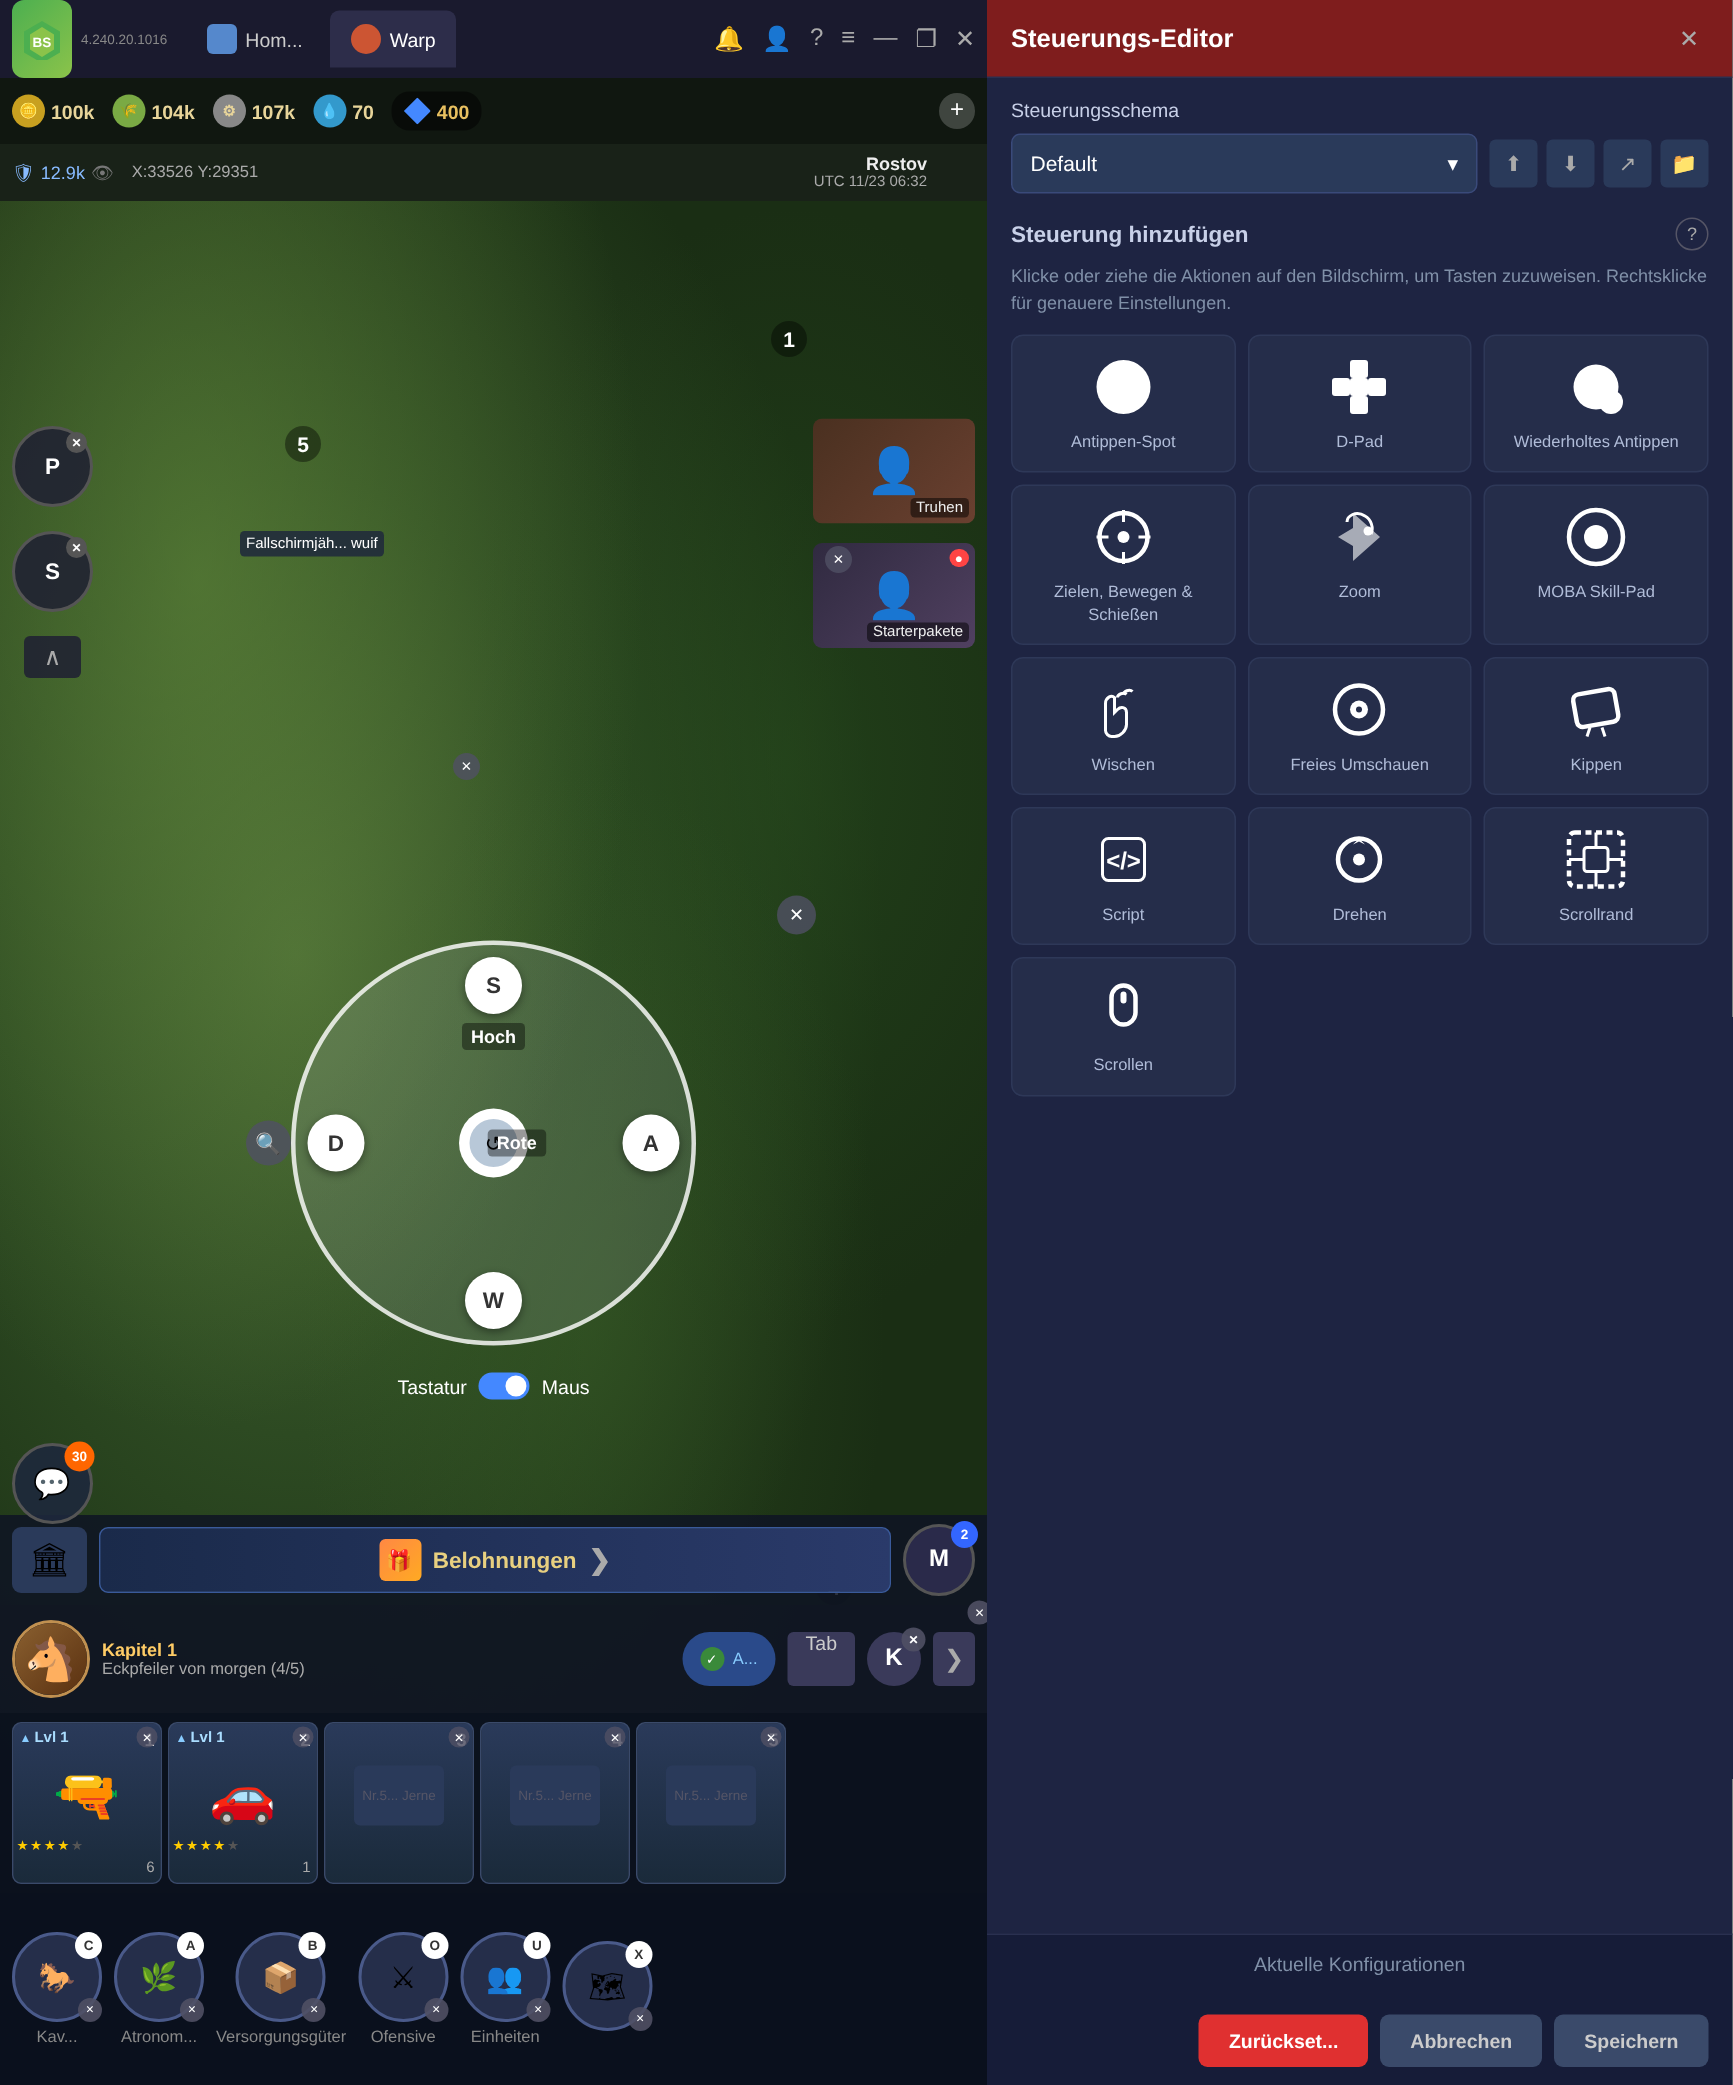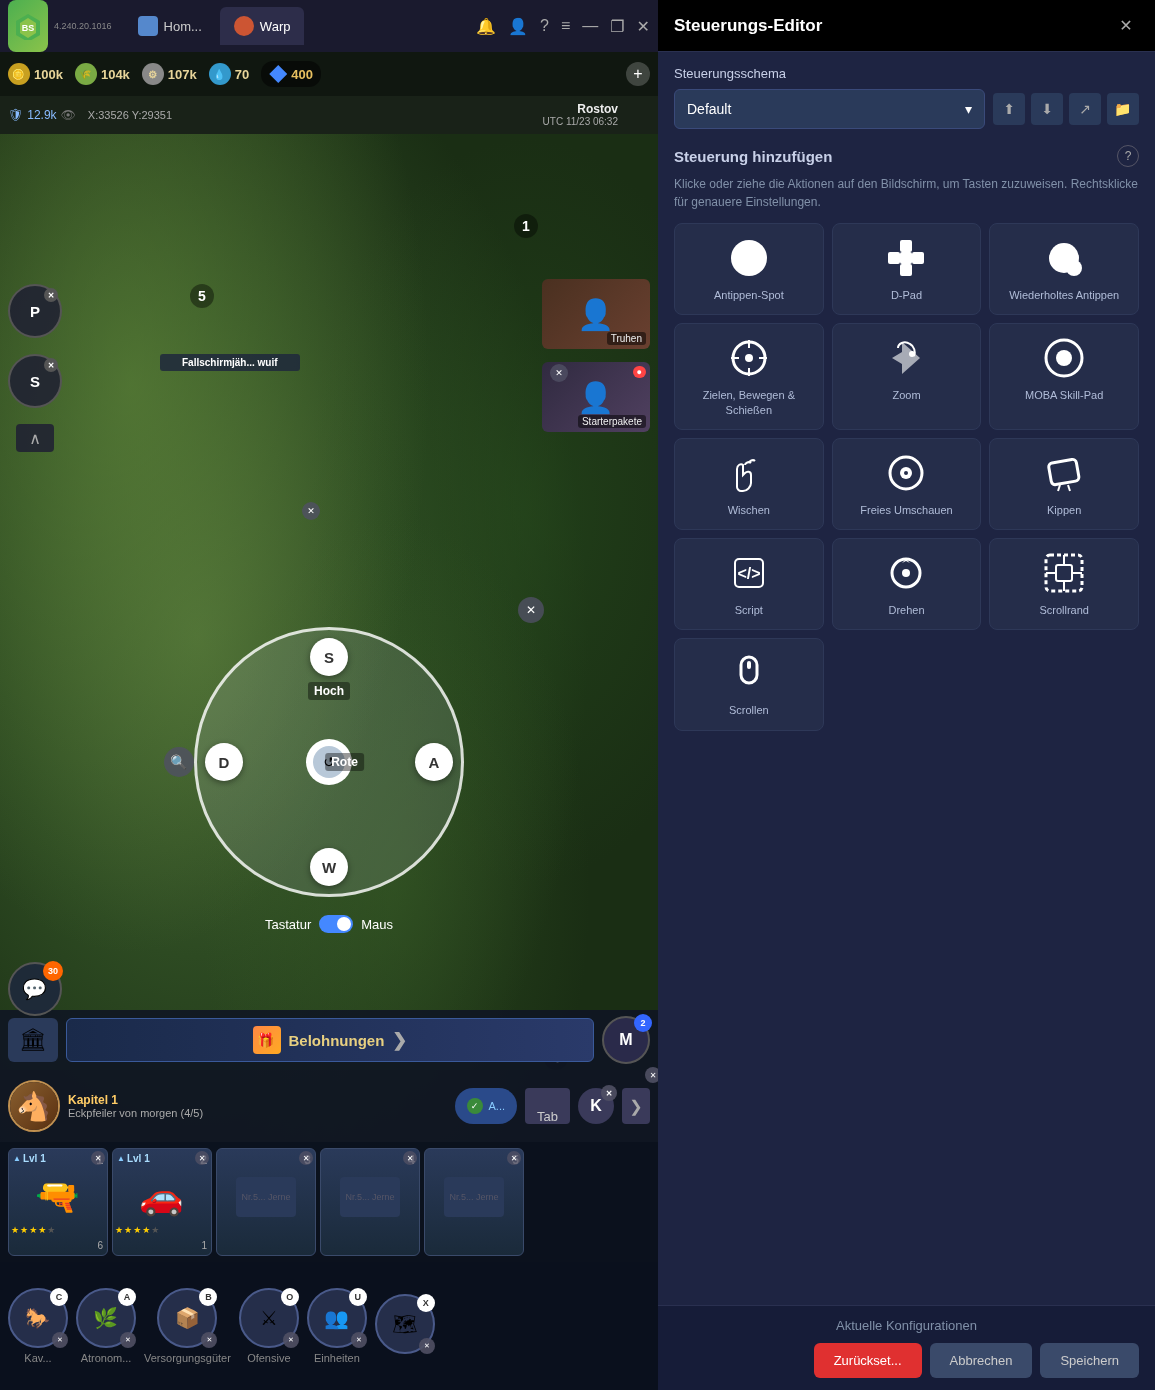--- a/index.html
+++ b/index.html
@@ -553,21 +553,21 @@
       justify-content: center;
       color: white;
       font-size: 9px;
     }
     .tab-btn {
       height: 36px;
       padding: 0 12px;
       background: #3a3a5a;
       border-radius: 4px;
       display: flex;
-      align-items: flex-end;
+      align-items: flex-start;
       color: #ccc;
       font-size: 13px;
       cursor: pointer;
     }
     .k-btn {
       width: 36px;
       height: 36px;
       border-radius: 50%;
       background: #3a3a5a;
       display: flex;
@@ -761,21 +761,21 @@
     #editor-panel {
       width: 497px;
       height: 1390px;
       background: #1e2442;
       display: flex;
       flex-direction: column;
     }
 
     .editor-header {
       height: 52px;
-      background: #000000;
+      background: #7f1d1d;
       display: flex;
       align-items: center;
       padding: 0 16px;
       justify-content: space-between;
       flex-shrink: 0;
       border-bottom: 1px solid #2a3050;
     }
     .editor-title {
       color: white;
       font-size: 17px;
@@ -936,23 +936,24 @@
     }
     .footer-buttons {
       display: flex;
       gap: 8px;
       justify-content: flex-end;
     }
     .footer-btn {
       padding: 10px 20px;
       border-radius: 6px;
       font-size: 13px;
-      font-weight: 400;
+      font-weight: 700;
       cursor: pointer;
       border: none;
+      margin-top: 16px;
     }
     .btn-reset {
       background: #e03030;
       color: white;
       min-width: 100px;
     }
     .btn-cancel {
       background: #3a4a6a;
       color: #ccc;
     }
@@ -960,24 +961,23 @@
       background: #3a4a6a;
       color: #ccc;
     }
 
     
     .battle-indicator {
       position: absolute;
       background: rgba(30,40,60,0.85);
       color: white;
       font-size: 10px;
-      padding: 3px 22px;
+      padding: 3px 4px;
       border-radius: 3px;
       z-index: 15;
-      font-weight: bold;
     }
   </style>
 </head>
 <body>
 
 <div id="game-panel">
 
   <div class="top-bar">
     <div class="bluestacks-logo">
       <svg width="28" height="28" viewBox="0 0 28 28">

